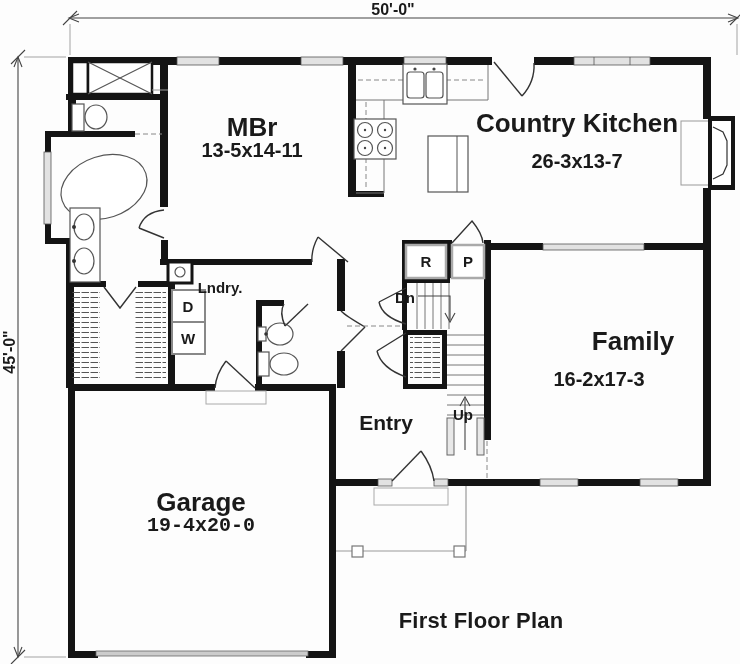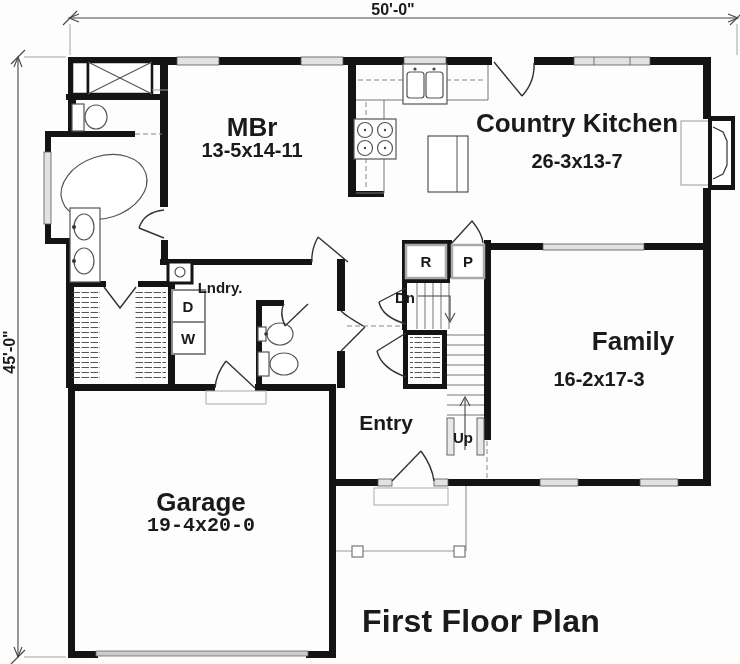--- a/index.html
+++ b/index.html
@@ -14,21 +14,21 @@
   .dash{stroke:#888;stroke-width:1;fill:none;stroke-dasharray:5,3;}
   .dim{stroke:#444;stroke-width:1.1;fill:none;}
   .ext{stroke:#999;stroke-width:0.9;fill:none;}
   .porch{stroke:#999;stroke-width:1.2;fill:none;}
   .lbl{position:absolute;transform:translate(-50%,-50%);font-weight:bold;white-space:nowrap;line-height:1;}
   .room-name{font-size:26px;}
   .room-size{font-size:20px;}
   .small-lbl{font-size:15px;}
   .dim-lbl{font-size:16px;}
   .dim-lbl.vert{transform:translate(-50%,-50%) rotate(-90deg);}
-  .title-lbl{font-size:32px;letter-spacing:0.2px;}
+  .title-lbl{font-size:22px;letter-spacing:0.2px;}
 </style>
 </head>
 <body>
 
 <div id="plan-canvas">
 
 <svg width="740" height="664" viewBox="0 0 740 664">
   <defs>
     <pattern id="rod" width="9" height="5" patternUnits="userSpaceOnUse">
       <path d="M0.5,2.5 H8" stroke="#555" stroke-width="1" fill="none"></path>
@@ -307,16 +307,16 @@
 
   <div class="lbl small-lbl" style="left:386px;top:422px;font-size:21px;">Entry</div>
   <div class="lbl small-lbl" style="left:220px;top:287px;">Lndry.</div>
 
   <div class="lbl small-lbl" style="left:426px;top:261px;">R</div>
   <div class="lbl small-lbl" style="left:468px;top:261px;">P</div>
   <div class="lbl small-lbl" style="left:188px;top:306px;">D</div>
   <div class="lbl small-lbl" style="left:188px;top:338px;">W</div>
 
   <div class="lbl small-lbl" style="left:405px;top:297px;">Dn</div>
-  <div class="lbl small-lbl" style="left:463px;top:437px;">Up</div>
+  <div class="lbl small-lbl" style="left:463px;top:414px;">Up</div>
 
   <div class="lbl title-lbl" style="left:481px;top:621px;">First Floor Plan</div>
 </div>
 
 </body></html>

